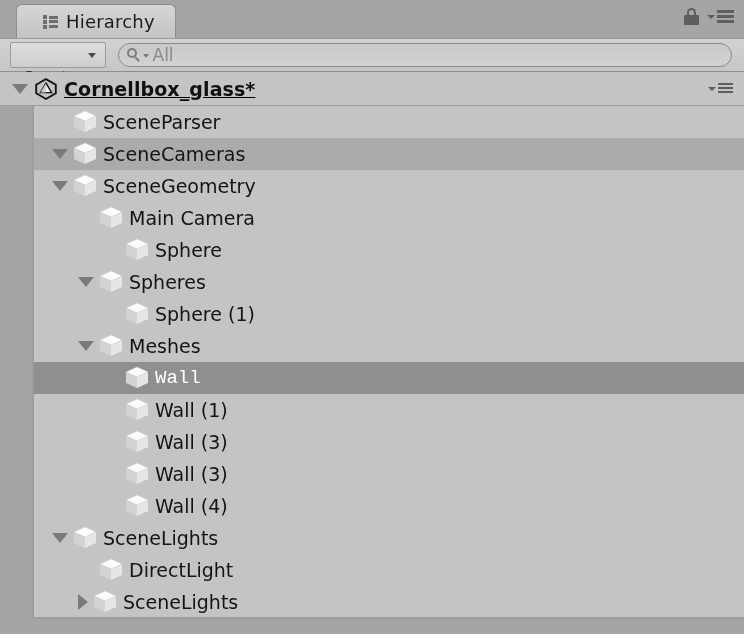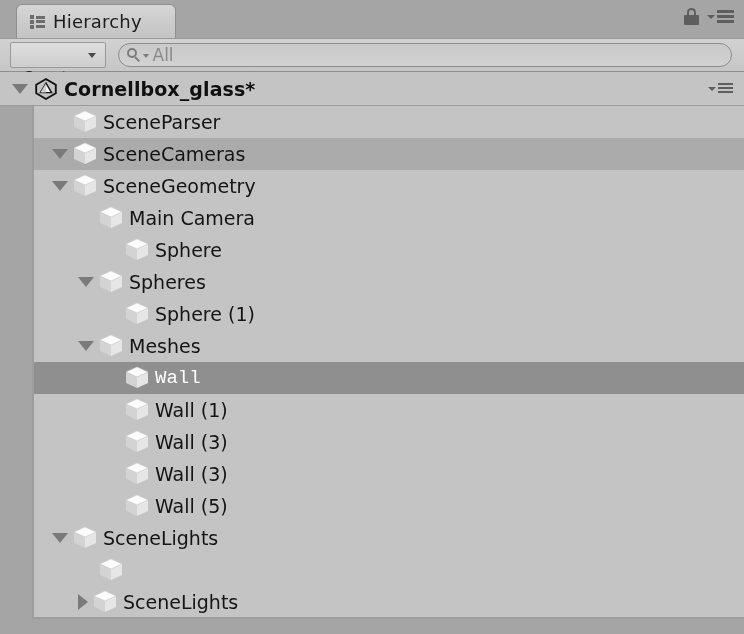--- a/index.html
+++ b/index.html
@@ -11,21 +11,21 @@
   }
   .panel{position:relative;width:744px;height:634px;background:#a5a5a5;}
 
   
   .tabstrip{position:absolute;left:0;top:0;width:744px;height:38px;background:#a5a5a5;}
   .tab{
     position:absolute;left:16px;top:4px;height:34px;width:160px;
     background:linear-gradient(to bottom,#d6d6d6 0%,#cbcbcb 55%,#c4c4c4 100%);
     border:1px solid #8e8e8e;border-bottom:none;
     border-radius:6px 6px 0 0;
-    display:flex;align-items:center;gap:8px;padding-left:13px;
+    display:flex;align-items:center;gap:8px;padding-left:26px;
     box-sizing:border-box;
   }
   .tab-label{font-size:18px;color:#1d1d1d;letter-spacing:.2px;}
   .tab-icon{width:15px;height:13px;position:relative;flex:0 0 auto;}
   .tab-icon i{position:absolute;background:#6d6d6d;display:block;}
   .tab-icon .sq{width:4px;height:4px;left:0;}
   .tab-icon .ln{height:3px;left:6px;width:9px;}
   .tab-icon .r1{top:0;} .tab-icon .r2{top:5px;} .tab-icon .r3{top:10px;}
   .tab-icon .r1l{top:1px;} .tab-icon .r2l{top:5px;} .tab-icon .r3l{top:10px;}
 
@@ -68,21 +68,21 @@
   .mag{position:relative;width:15px;height:15px;margin-left:8px;flex:0 0 auto;}
   .mag .ring{position:absolute;left:0;top:0;width:10px;height:10px;border:2px solid #7d7d7d;border-radius:50%;box-sizing:border-box;}
   .mag .handle{position:absolute;left:8px;top:8px;width:6px;height:2px;background:#7d7d7d;transform:rotate(45deg);transform-origin:left center;}
   .mag-caret{width:0;height:0;border-left:3px solid transparent;border-right:3px solid transparent;border-top:4px solid #7d7d7d;margin-left:1px;margin-top:2px;}
   .search-text{font-size:17px;color:#8a8a8a;margin-left:4px;}
 
   
   .scene-header{
     position:absolute;left:0;top:72px;width:744px;height:34px;
     background:#c4c4c4;border-bottom:1px solid #9d9d9d;
-    box-sizing:border-box;display:flex;align-items:center;
+    box-sizing:border-box;display:flex;align-items:center;text-decoration:underline;
   }
   .scene-header .tri-open{margin-left:12px;}
   .unity-logo{width:24px;height:24px;margin-left:6px;flex:0 0 auto;}
   .scene-name{font-size:19px;font-weight:bold;color:#101010;margin-left:6px;letter-spacing:.1px;}
   .scene-menu{position:absolute;right:11px;top:10px;display:flex;align-items:center;gap:2px;}
   .scene-menu .tri{width:0;height:0;border-left:4px solid transparent;border-right:4px solid transparent;border-top:4px solid #5e5e5e;margin-top:1px;}
   .scene-menu .bars{width:15px;height:12px;position:relative;}
   .scene-menu .bars i{position:absolute;left:0;width:15px;height:2px;background:#5e5e5e;display:block;}
   .scene-menu .bars i:nth-child(1){top:1px;}
   .scene-menu .bars i:nth-child(2){top:5px;}
@@ -321,21 +321,21 @@
       </div>
       <div class="row">
         <span class="spacer" style="width: 70px;"></span>
         <span class="tri-none"></span>
         <span class="cube"><svg viewBox="0 0 26 24" width="26" height="24">
             <polygon points="13,1 24,6 13,11 2,6" fill="#fbfbfb"></polygon>
             <polygon points="2,6 13,11 13,22 2,17" fill="#d3d3d3"></polygon>
             <polygon points="24,6 13,11 13,22 24,17" fill="#e6e6e6"></polygon>
             <polygon points="13,1 24,6 13,11 2,6" fill="none" stroke="#cfcfcf" stroke-width="0.5"></polygon>
           </svg></span>
-        <span class="row-label">Wall (5)</span>
+        <span class="row-label">Wall (4)</span>
       </div>
       <div class="row">
         <span class="spacer" style="width: 18px;"></span>
         <span class="tri-open"></span>
         <span class="cube"><svg viewBox="0 0 26 24" width="26" height="24">
             <polygon points="13,1 24,6 13,11 2,6" fill="#fbfbfb"></polygon>
             <polygon points="2,6 13,11 13,22 2,17" fill="#d3d3d3"></polygon>
             <polygon points="24,6 13,11 13,22 24,17" fill="#e6e6e6"></polygon>
             <polygon points="13,1 24,6 13,11 2,6" fill="none" stroke="#cfcfcf" stroke-width="0.5"></polygon>
           </svg></span>
@@ -343,20 +343,21 @@
       </div>
       <div class="row">
         <span class="spacer" style="width: 44px;"></span>
         <span class="tri-none"></span>
         <span class="cube"><svg viewBox="0 0 26 24" width="26" height="24">
             <polygon points="13,1 24,6 13,11 2,6" fill="#fbfbfb"></polygon>
             <polygon points="2,6 13,11 13,22 2,17" fill="#d3d3d3"></polygon>
             <polygon points="24,6 13,11 13,22 24,17" fill="#e6e6e6"></polygon>
             <polygon points="13,1 24,6 13,11 2,6" fill="none" stroke="#cfcfcf" stroke-width="0.5"></polygon>
           </svg></span>
+        <span class="row-label">DirectLight</span>
       </div>
       <div class="row">
         <span class="spacer" style="width: 44px;"></span>
         <span class="tri-closed"></span>
         <span class="cube"><svg viewBox="0 0 26 24" width="26" height="24">
             <polygon points="13,1 24,6 13,11 2,6" fill="#fbfbfb"></polygon>
             <polygon points="2,6 13,11 13,22 2,17" fill="#d3d3d3"></polygon>
             <polygon points="24,6 13,11 13,22 24,17" fill="#e6e6e6"></polygon>
             <polygon points="13,1 24,6 13,11 2,6" fill="none" stroke="#cfcfcf" stroke-width="0.5"></polygon>
           </svg></span>

